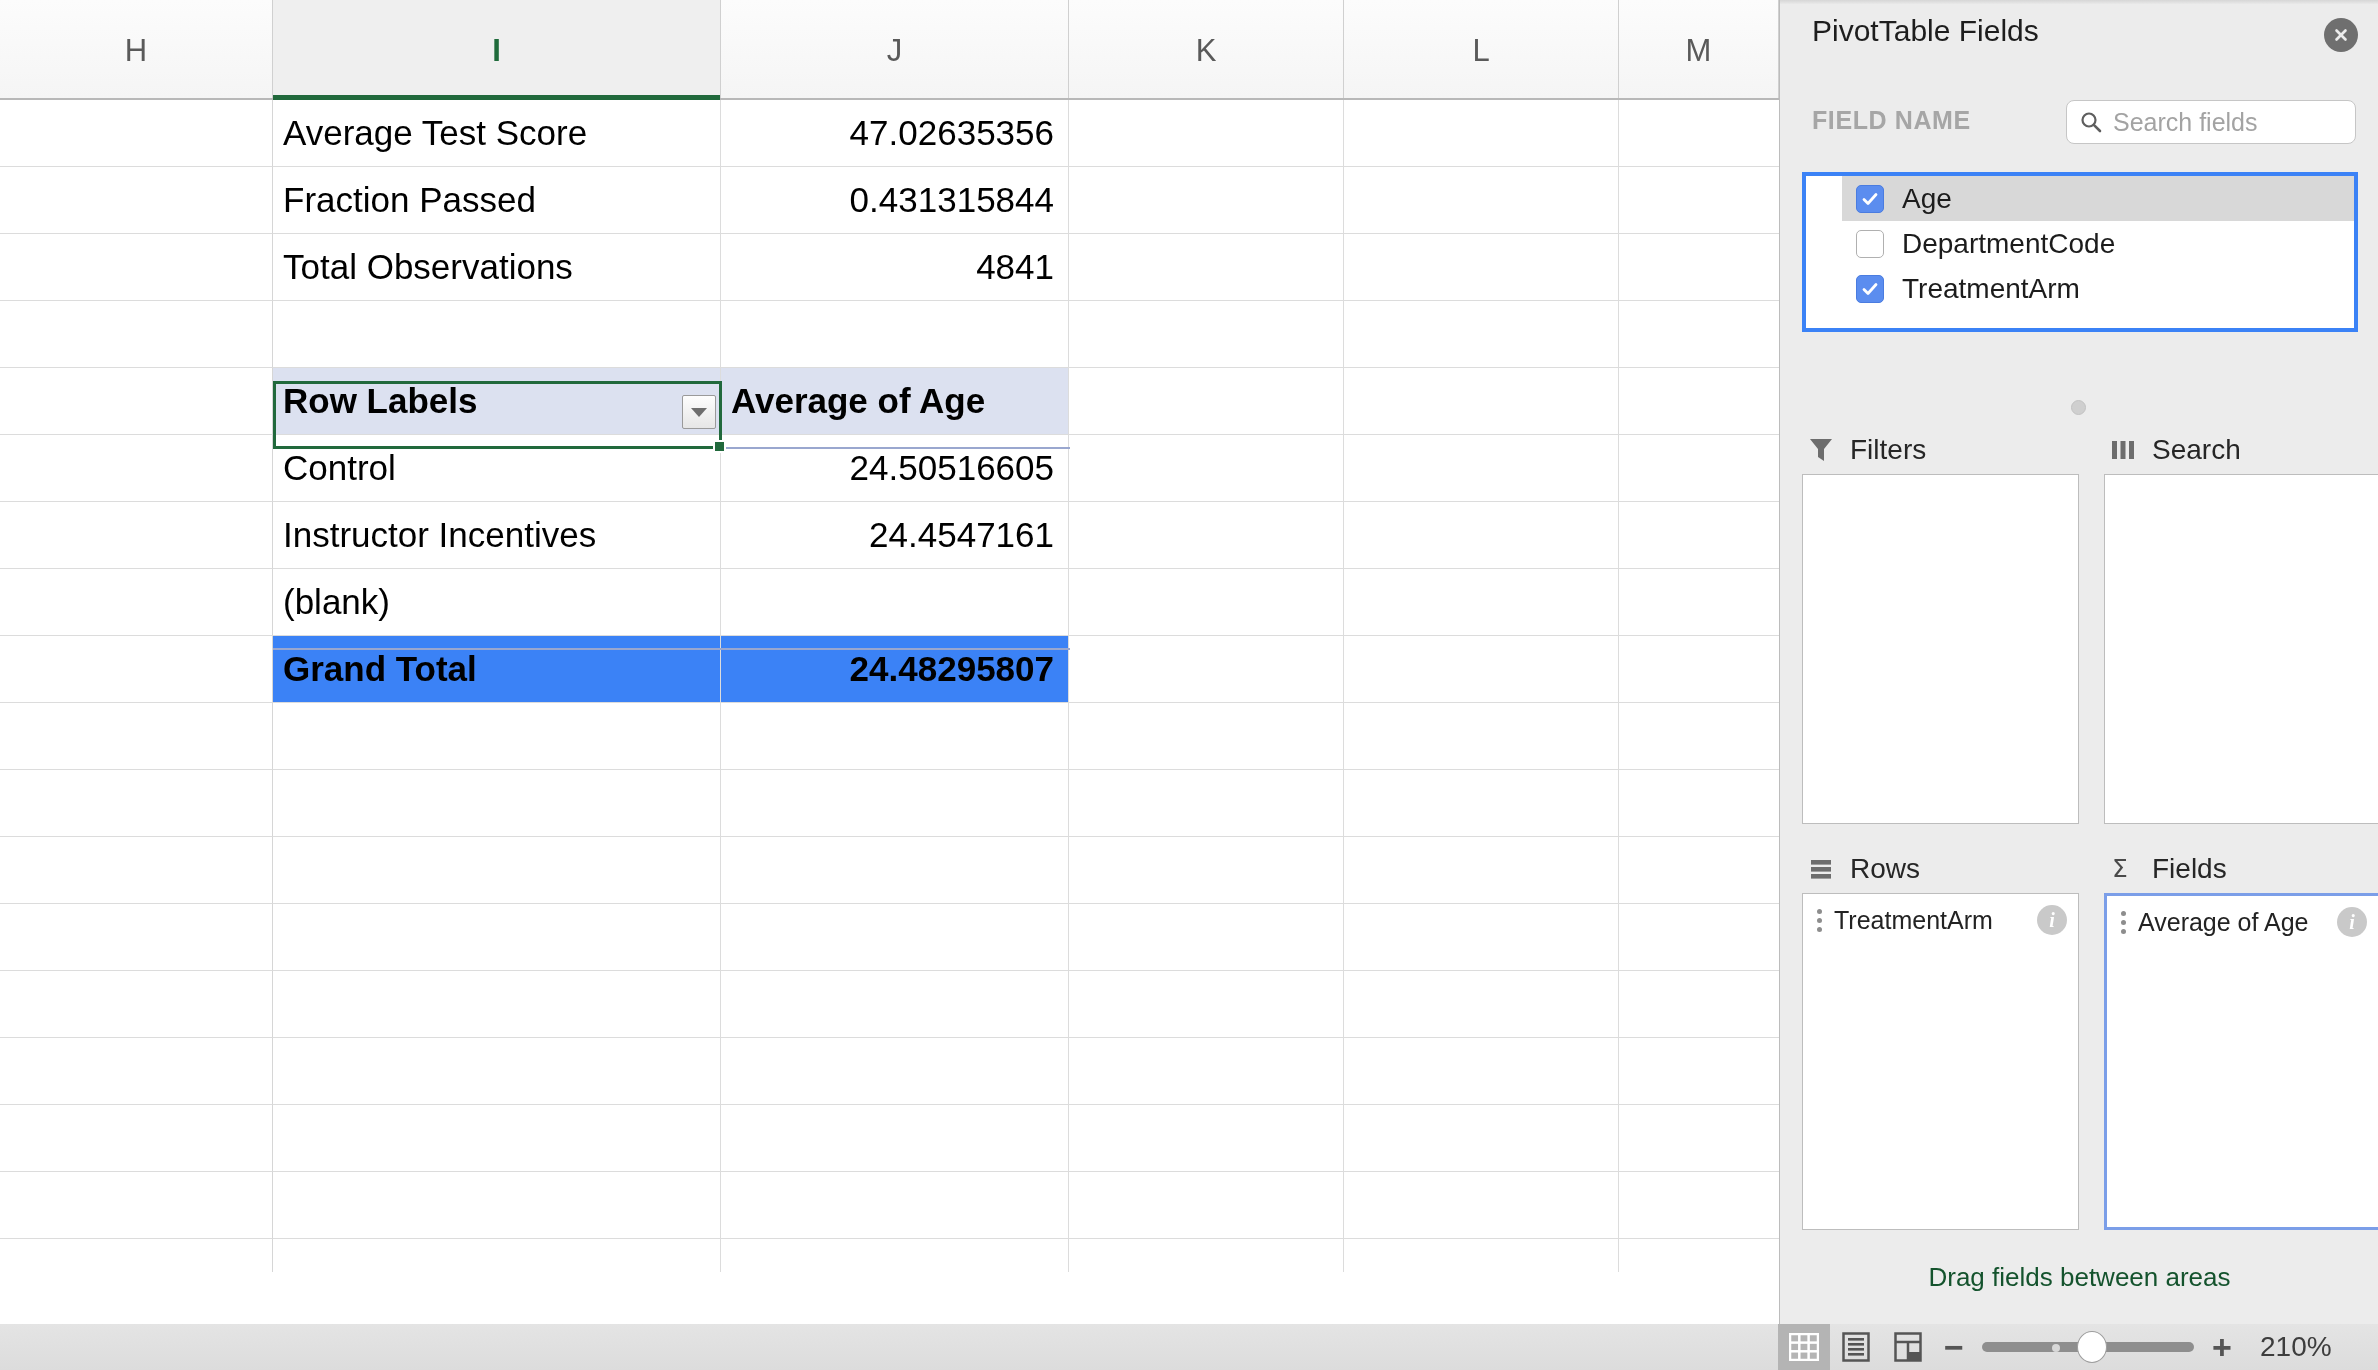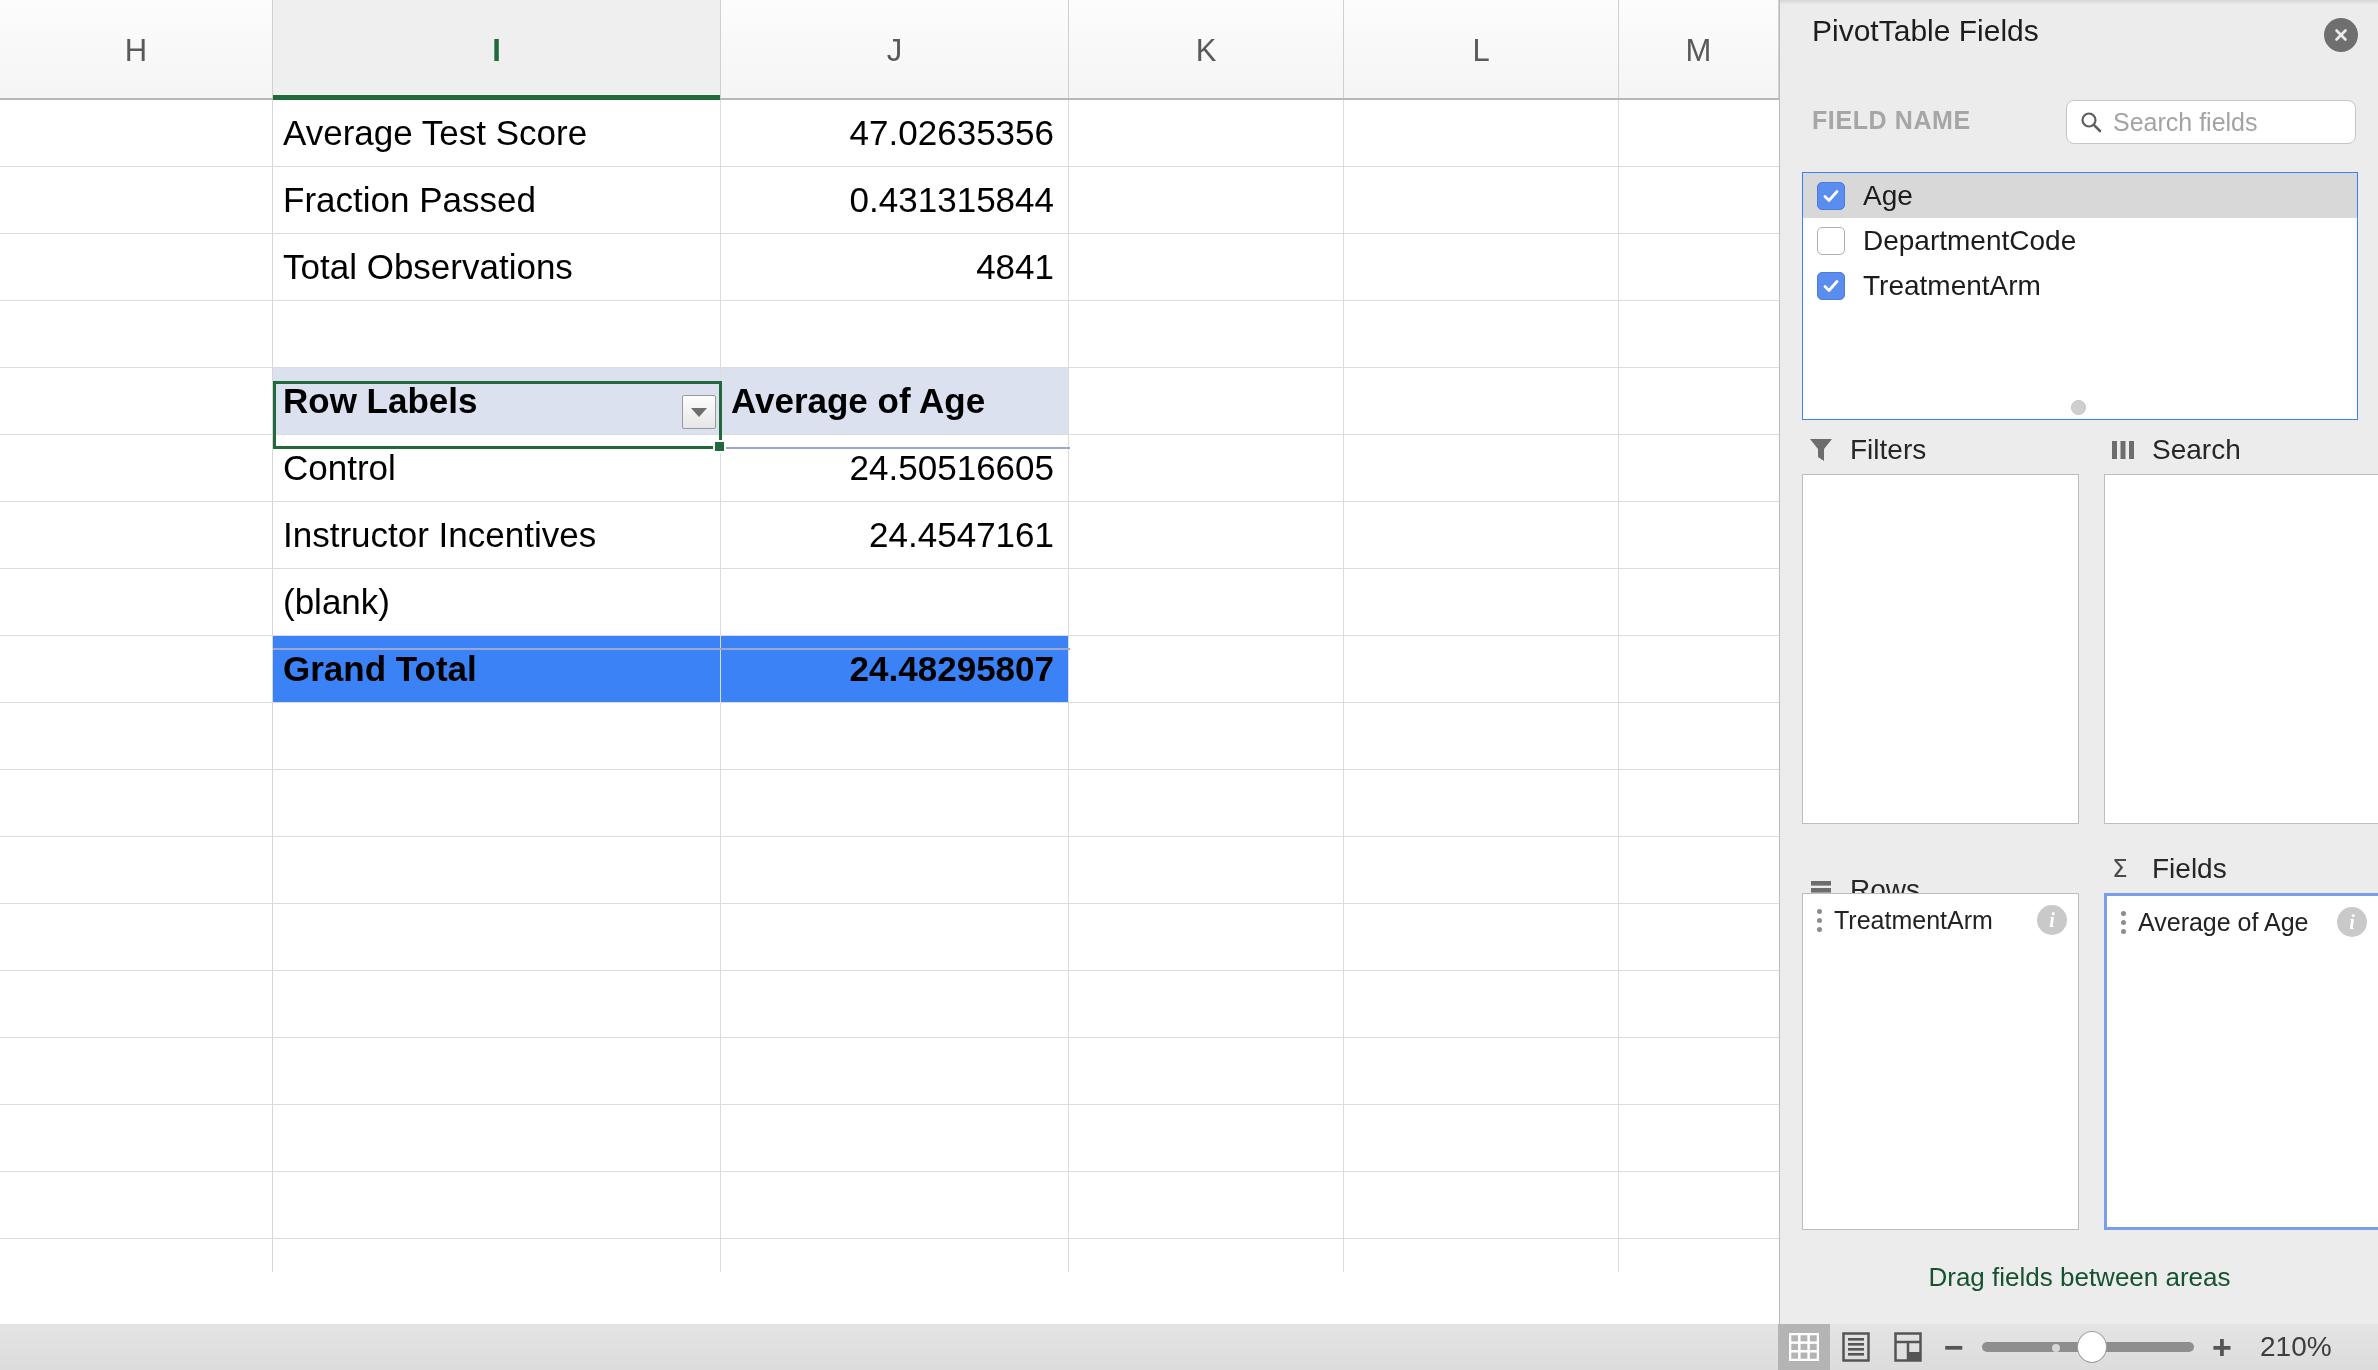--- a/index.html
+++ b/index.html
@@ -195,23 +195,24 @@
   #search-icon { margin-right: 10px; display: flex; }
   #search-input {
     border: none; outline: none; background: transparent;
     font-family: "Liberation Sans", sans-serif;
     font-size: 25px; color: #3a3a3a; width: 220px;
   }
   #search-input::placeholder { color: #a3a3a3; }
 
   #field-list {
     position: absolute; left: 22px; top: 172px;
-    width: 556px; height: 248px;
-    background: #fff; border: 1px solid #3b82f6;
+    width: 556px; height: 160px;
+    background: #fff; border: 4px solid #3b82f6;
     overflow: hidden;
+    padding-left: 36px;
   }
   .field-item {
     display: flex; align-items: center;
     height: 45px; padding-left: 14px;
     font-size: 28px; color: #1c1c1c;
   }
   .field-item.selected { background: #d8d8d8; }
   .cbox {
     width: 28px; height: 28px; border-radius: 5px;
     border: 1px solid #b0b0b0; background: #fff;
@@ -236,21 +237,21 @@
   .area-box {
     position: absolute;
     background: #fff; border: 1px solid #bdbdbd;
   }
   .area-box.focused { border: 3px solid #7b9ee8; }
 
   #filters-header { left: 28px; top: 434px; }
   #filters-box   { left: 22px; top: 474px; width: 277px; height: 350px; }
   #columns-header{ left: 330px; top: 434px; }
   #columns-box   { left: 324px; top: 474px; width: 277px; height: 350px; }
-  #rows-header   { left: 28px; top: 874px; }
+  #rows-header   { left: 28px; top: 853px; }
   #rows-box      { left: 22px; top: 893px; width: 277px; height: 337px; }
   #values-header { left: 330px; top: 853px; }
   #values-box    { left: 324px; top: 893px; width: 277px; height: 337px; }
 
   .pill {
     display: flex; align-items: center;
     height: 46px; margin: 3px;
     padding: 0 8px 0 6px;
     font-size: 25px; color: #232323;
   }

